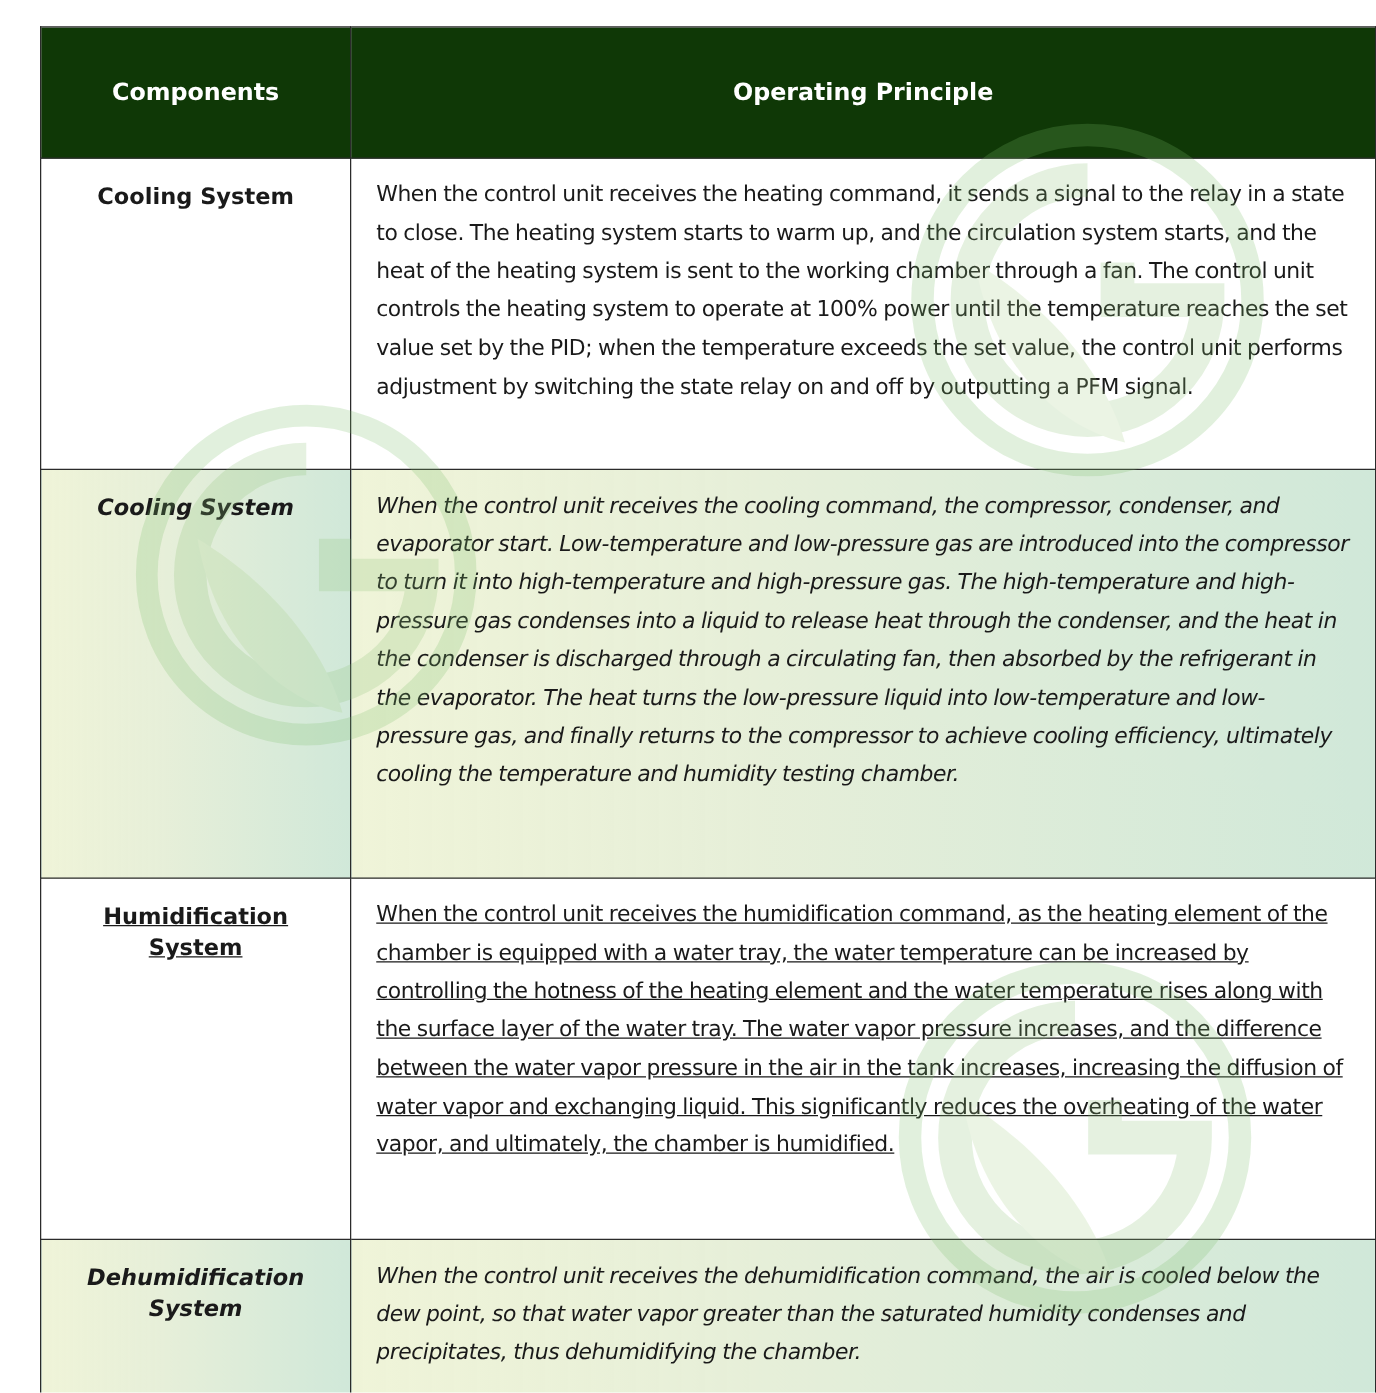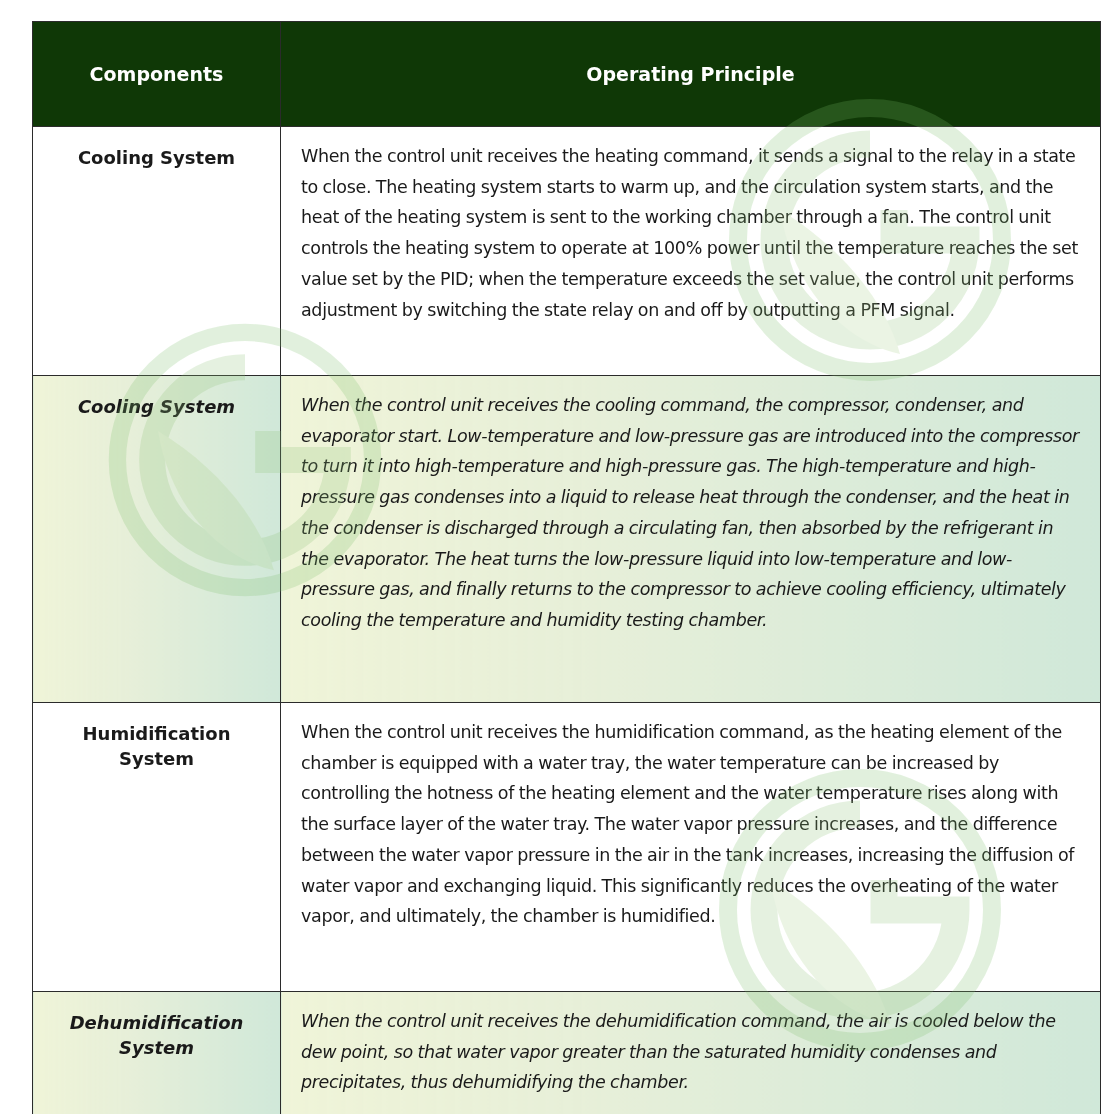--- a/index.html
+++ b/index.html
@@ -7,21 +7,21 @@
   .wrap { position: absolute; left: 32px; top: 21px; width: 1068px; }
   table { width: 1068px; border-collapse: collapse; table-layout: fixed; position: relative; z-index: 1; }
   col.c1 { width: 248px; }
   col.c2 { width: 820px; }
   th { background: #0f3806; color: #ffffff; font-weight: bold; font-size: 19px; height: 104px; border: 1px solid #2b2b2b; text-align: center; vertical-align: middle; padding: 0; }
   td { border: 1px solid #2b2b2b; vertical-align: top; color: #1a1a1a; }
   td.comp { text-align: center; font-weight: bold; font-size: 18px; padding: 18px 10px 0 10px; line-height: 25px; }
   td.desc { font-size: 17.5px; line-height: 30.7px; padding: 14px 18px 24px 20px; letter-spacing: -0.35px; word-spacing: -0.5px; }
   tr.r1 td { height: 210px; }
   tr.r2 td { height: 288px; }
-  tr.r3 td { height: 250px; }
+  tr.r3 td { height: 250px; text-decoration: underline; }
   tr.r4 td { height: 130px; }
   tr.shaded td { background: linear-gradient(90deg, rgba(238,243,213,0.92) 0%, rgba(226,236,210,0.85) 40%, rgba(200,228,210,0.85) 100%); font-style: italic; }
   tr.plain td { background: rgba(255,255,255,0.55); }
   .wm { position: absolute; z-index: 2; pointer-events: none; opacity: 0.22; }
 </style>
 </head>
 <body>
 
 <div class="wrap">
   <table>

